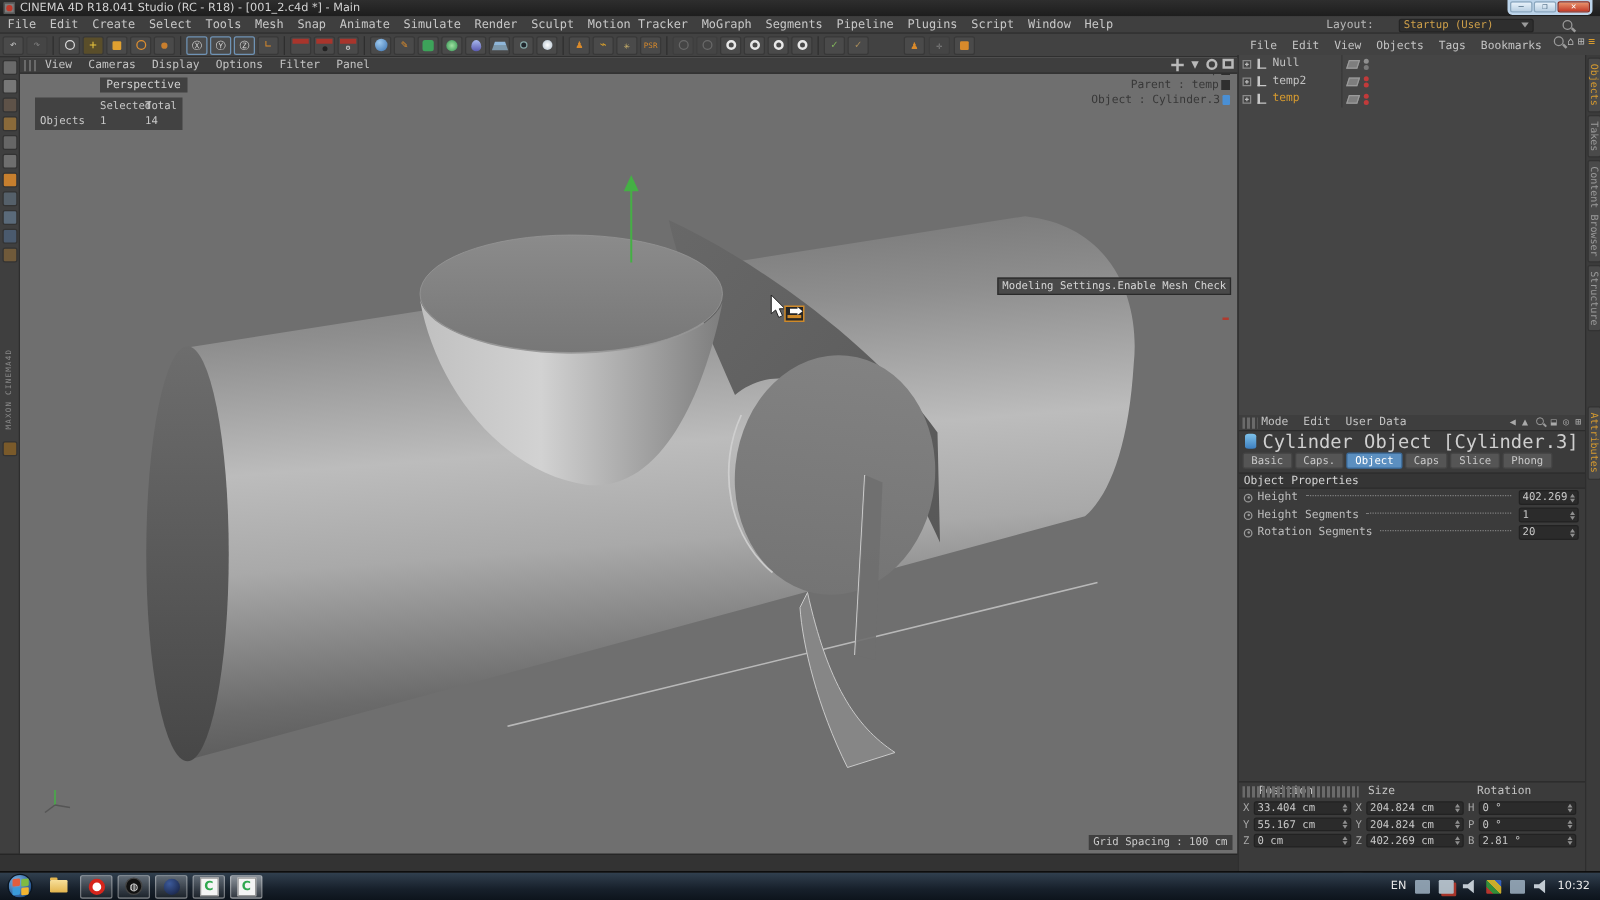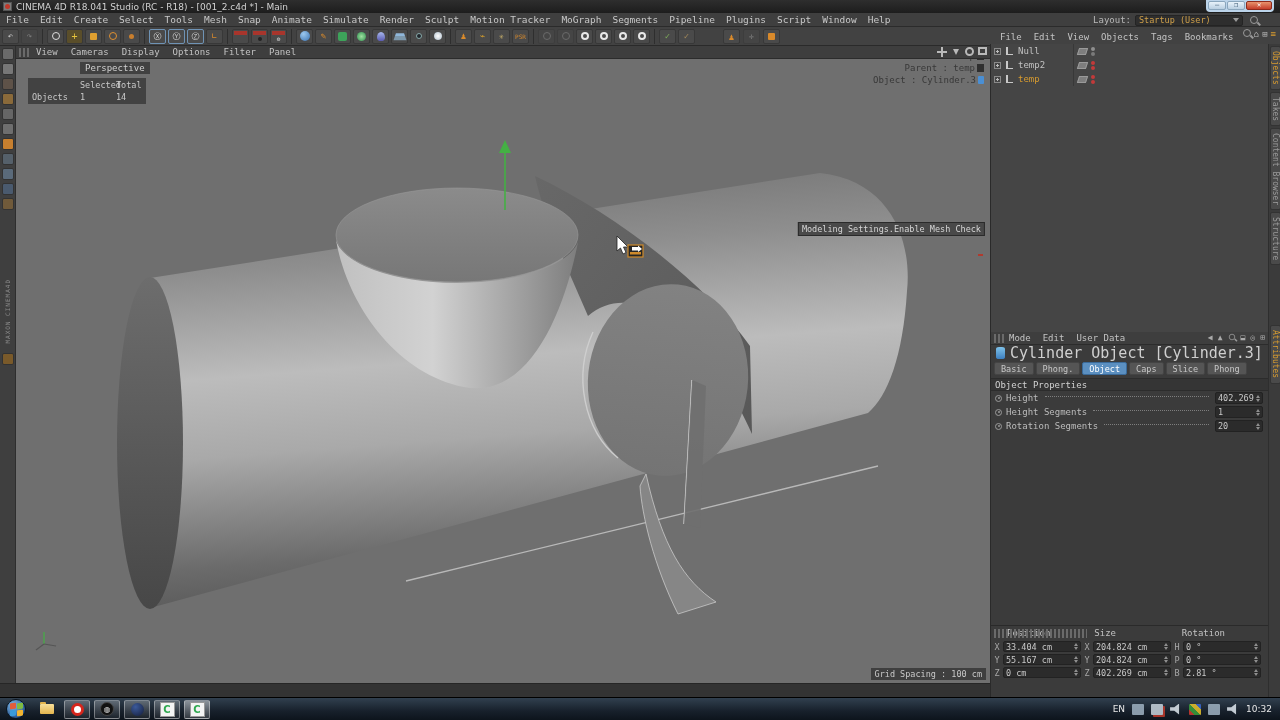--- a/index.html
+++ b/index.html
@@ -19,21 +19,21 @@
   .win-controls { position:absolute; right:6px; top:0; height:12px; display:flex; gap:1px;
     background:#bcd4ea; border-radius:0 0 4px 4px; padding:1px 2px; }
   .win-btn { width:18px; height:9px; border:1px solid #8aa6bd; border-radius:2px;
     background:linear-gradient(#e8f2fa,#b9cfe2); font-size:7px; line-height:7px; text-align:center; color:#31506b; }
   .win-btn.close { background:linear-gradient(#e8936d,#c43d2a); color:#fff; border-color:#8e2a1c; width:26px; }
 
   
   .menubar { left:0; top:13px; width:1280px; height:14px; background:#3f3f3f;
     border-bottom:1px solid #2b2b2b; display:flex; align-items:center; padding-left:6px; }
   .menubar .mi { font-size:9.5px; color:#c8c8c8; margin-right:11px; white-space:nowrap; }
-  .layout-area { position:absolute; right:22px; top:0; height:14px; display:flex; align-items:center; gap:4px; }
+  .layout-area { position:absolute; right:22px; top:0; height:14px; display:flex; align-items:center; gap:20px; }
   .layout-label { font-size:9px; color:#b8b8b8; }
   .layout-select { width:108px; height:11px; background:#2e2e2e; border:1px solid #242424; border-radius:2px;
     font-size:8.5px; color:#cfa04a; display:flex; align-items:center; justify-content:space-between; padding:0 3px; }
   .tri-down { width:0; height:0; border-left:3px solid transparent; border-right:3px solid transparent;
     border-top:4px solid #9a9a9a; }
   .search-glyph { width:8px; height:8px; border:1.5px solid #9a9a9a; border-radius:50%; position:relative; }
   .search-glyph::after { content:""; position:absolute; left:6px; top:6px; width:4px; height:1.5px;
     background:#9a9a9a; transform:rotate(45deg); }
 
   
@@ -560,21 +560,21 @@
           <span>◎</span>
           <span>⊞</span>
         </span>
       </div>
       <div class="attr-title">
         <span class="cyl-ic"></span>
         <span>Cylinder Object [Cylinder.3]</span>
       </div>
       <div class="attr-tabs">
         <span class="atab">Basic</span>
-        <span class="atab">Phong.</span>
+        <span class="atab">Caps.</span>
         <span class="atab active">Object</span>
         <span class="atab">Caps</span>
         <span class="atab">Slice</span>
         <span class="atab">Phong</span>
       </div>
       <div class="attr-sec">Object Properties</div>
 
       <div class="prow">
         <span class="pbul"></span>
         <span class="plab">Height</span>

